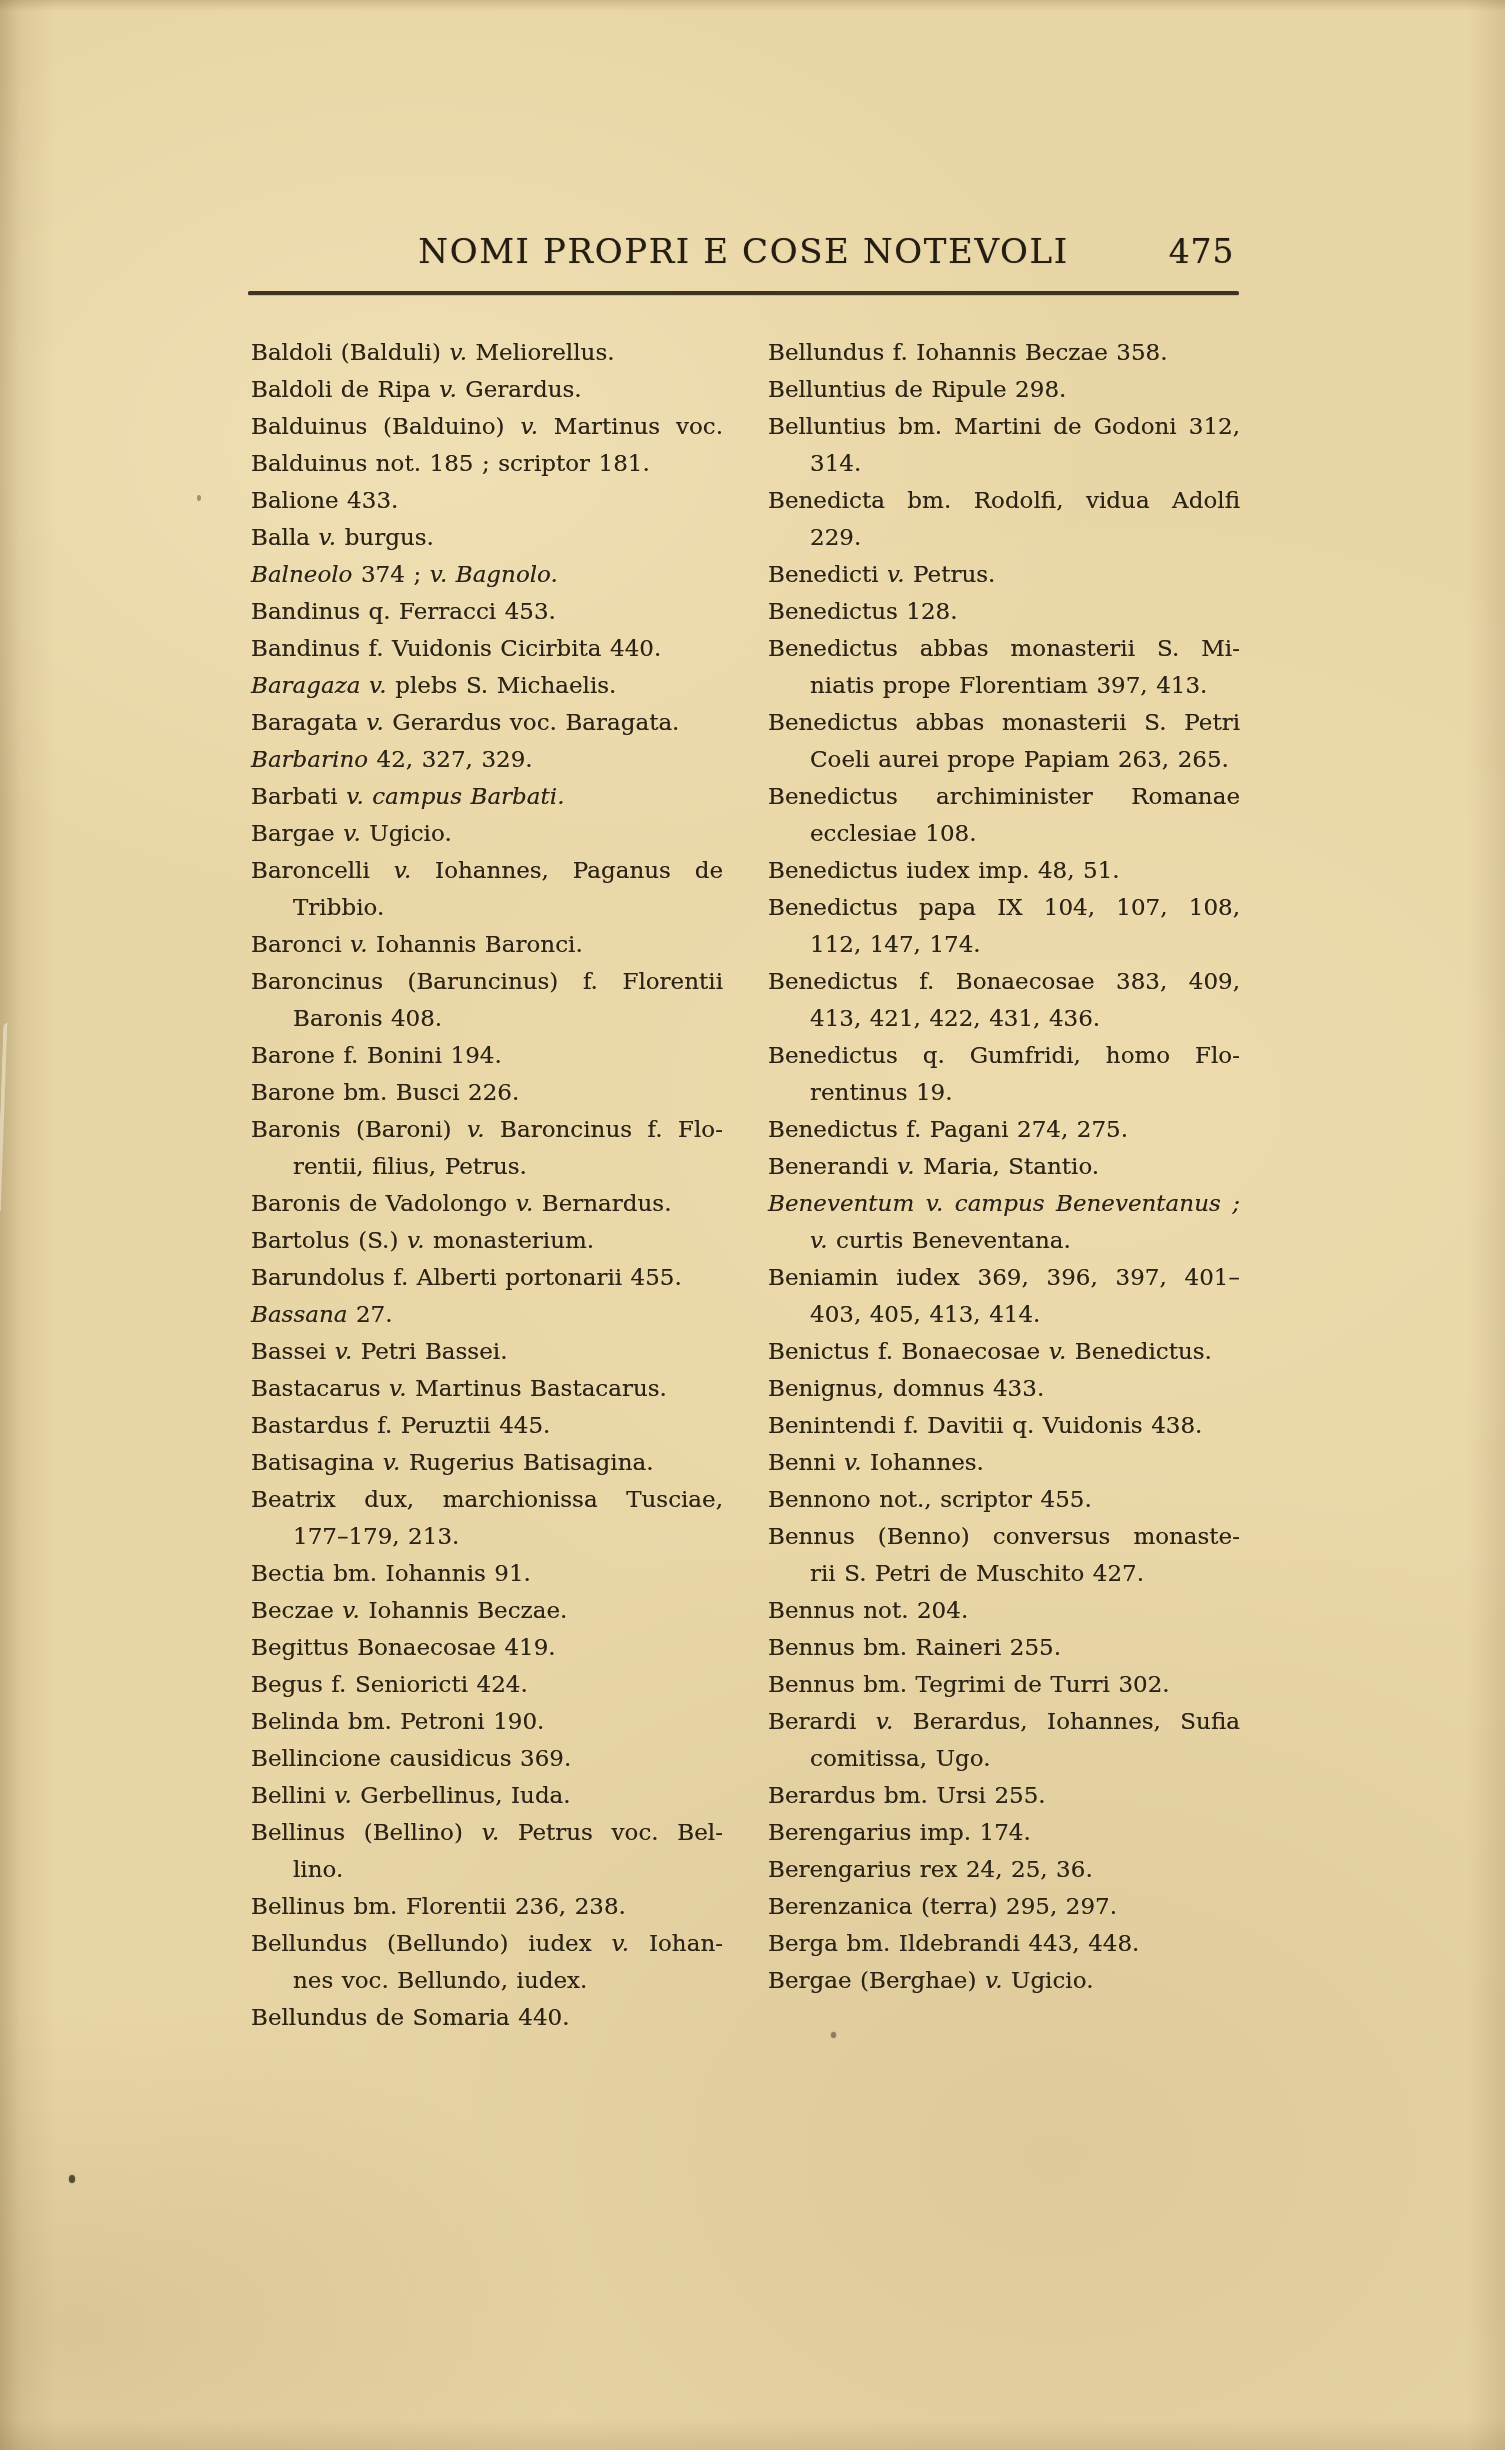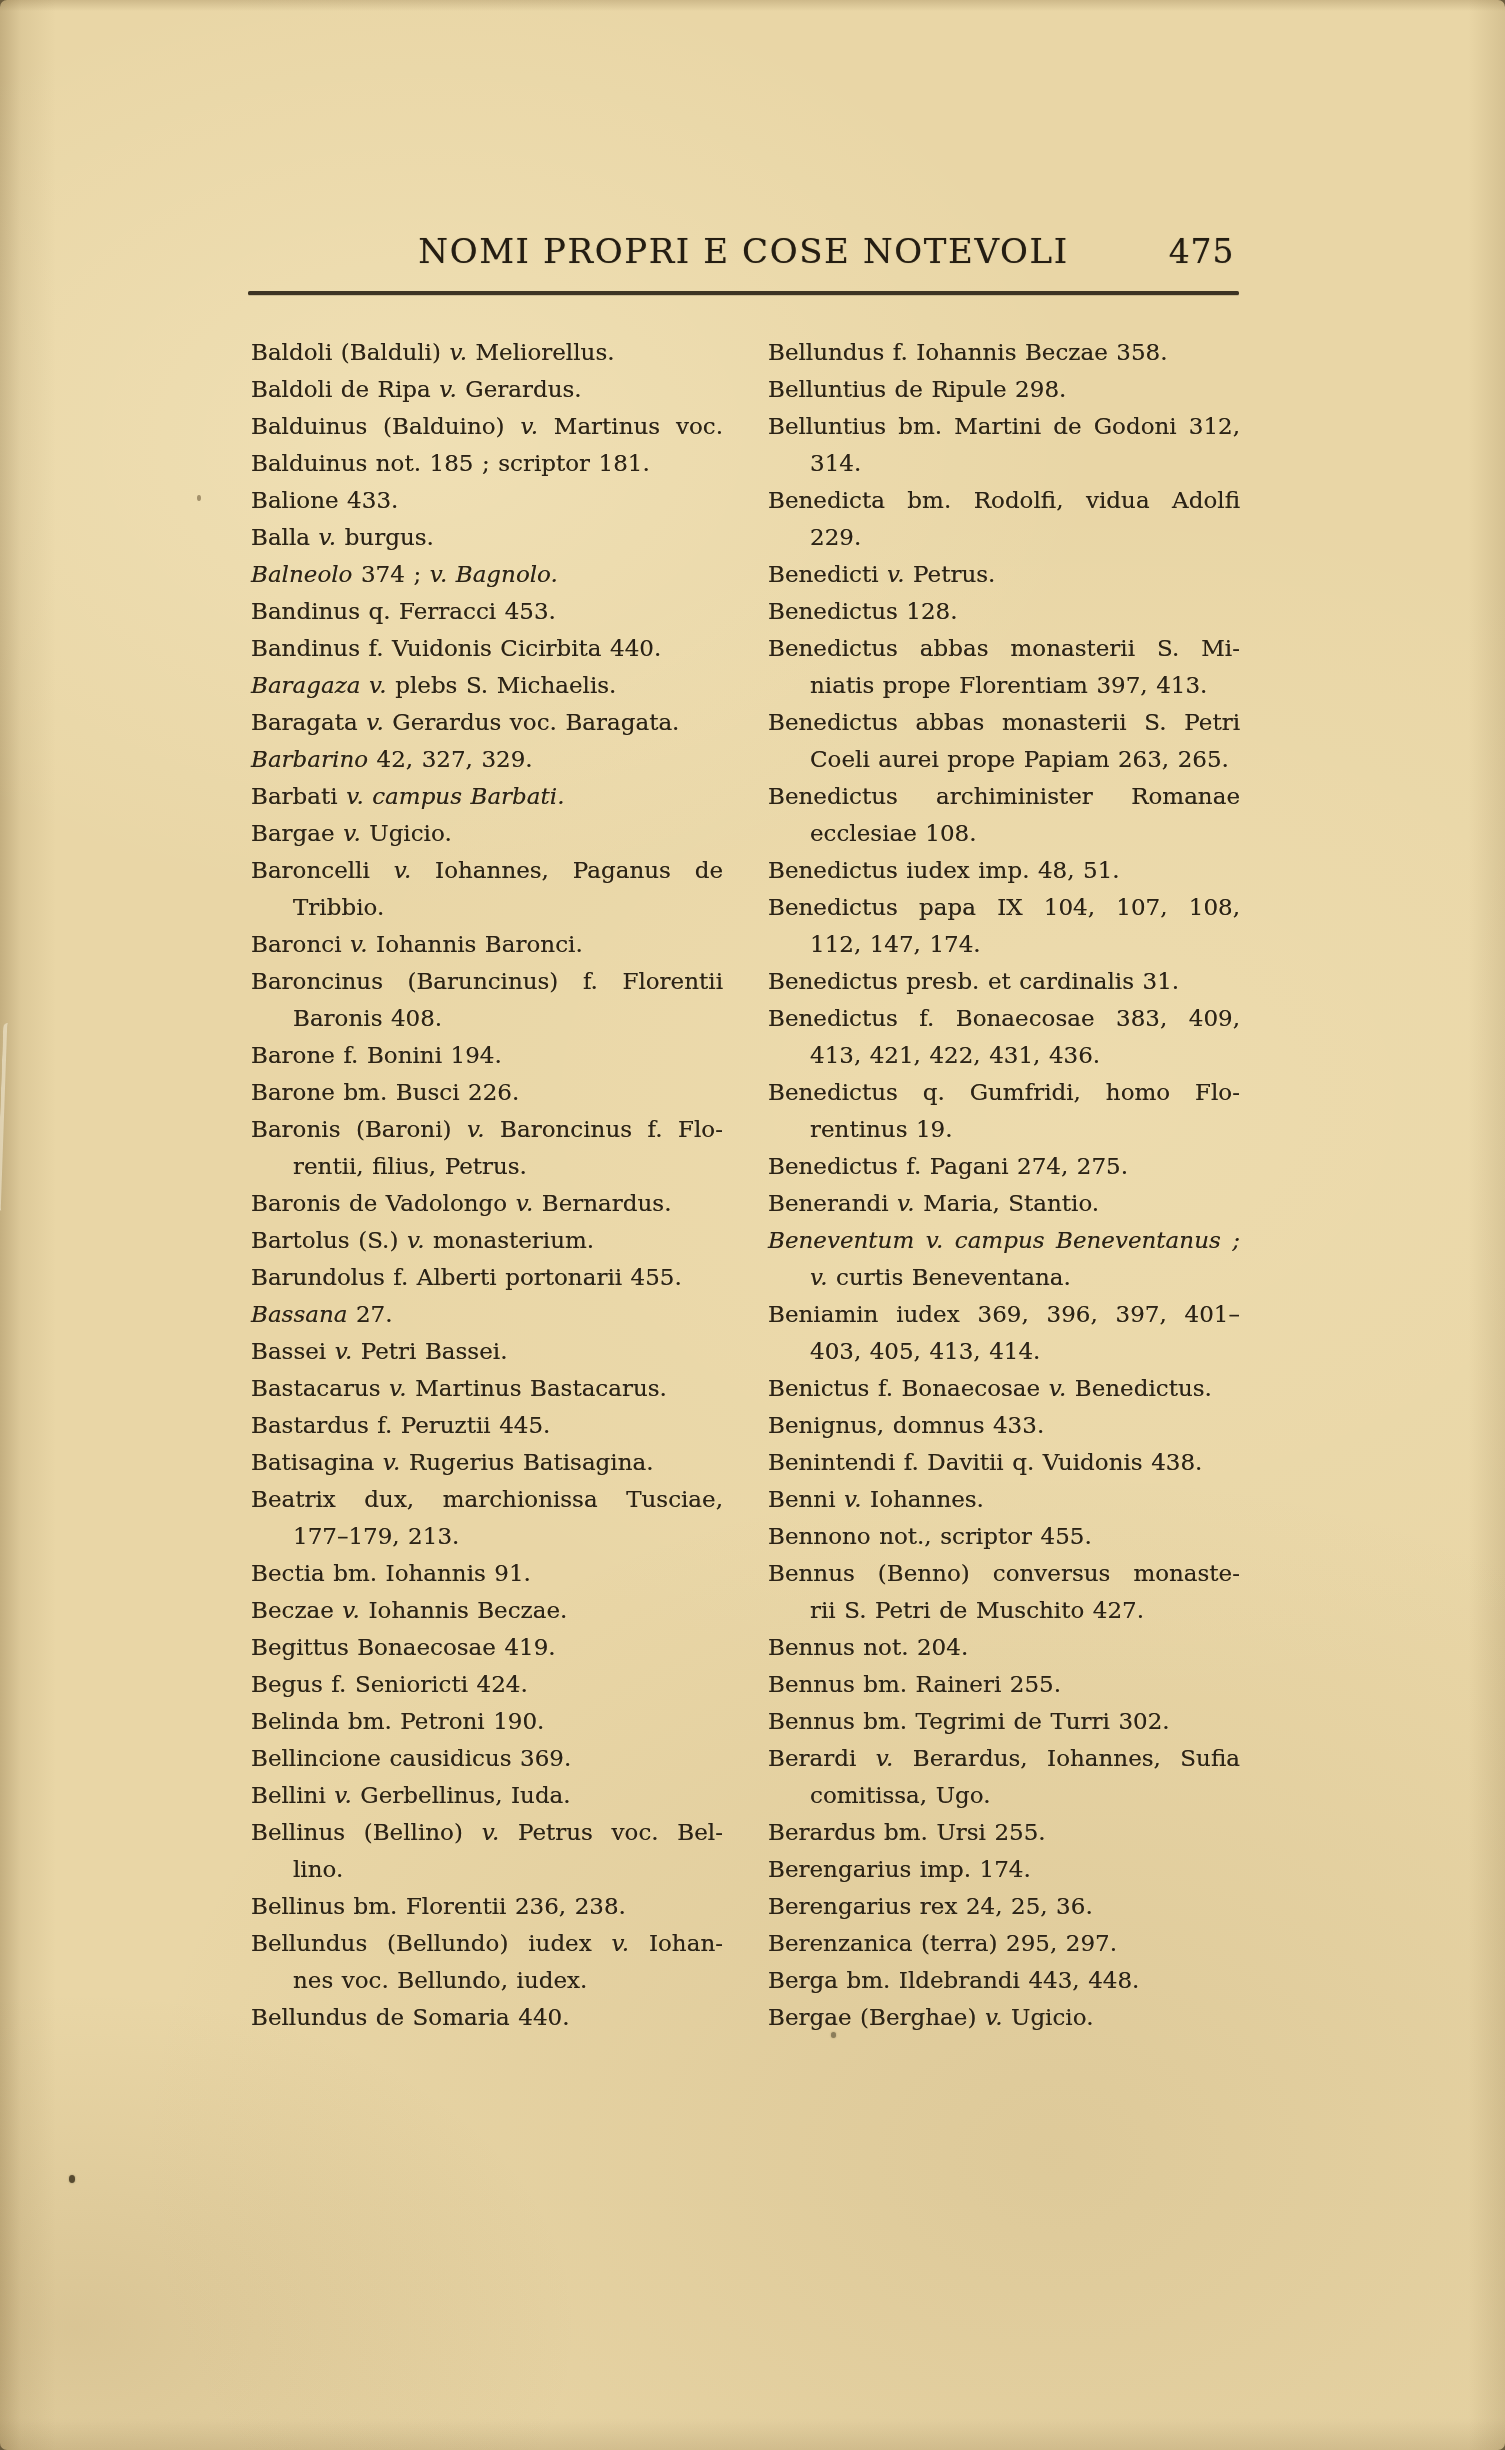--- a/index.html
+++ b/index.html
@@ -12,21 +12,20 @@
       radial-gradient(1041px 721px at 28% 18%, rgba(255,246,214,0.30), transparent 65%),
       radial-gradient(1201px 881px at 72% 45%, rgba(255,244,210,0.18), transparent 70%),
       radial-gradient(1281px 961px at 70% 88%, rgba(122,92,44,0.10), transparent 72%),
       radial-gradient(721px 480px at 5% 95%, rgba(122,92,44,0.14), transparent 70%),
       linear-gradient(90deg, rgba(110,84,40,0.30), rgba(110,84,40,0.10) 21px, rgba(110,84,40,0.0) 56px),
       linear-gradient(270deg, rgba(110,84,40,0.16), rgba(110,84,40,0.0) 37px),
       linear-gradient(180deg, rgba(110,84,40,0.22), rgba(110,84,40,0.0) 11.2px),
       linear-gradient(0deg, rgba(110,84,40,0.16), rgba(110,84,40,0.0) 32px);
     font-family:"DejaVu Serif","Liberation Serif",serif;
     color:#2b2316;
-    border-radius:7px;
   }
   .header{
     position:absolute; left:248px; top:231px; width:991px; height:48px;
   }
   .title{
     position:absolute; left:0; right:0; text-align:center;
     font-size:34px; letter-spacing:1.6px; white-space:nowrap;
     color:#241d12;
     text-shadow:0 0 0.8px rgba(36,29,18,0.55);
   }
@@ -237,23 +236,20 @@
         <div class="line cont"><span class="rm">ecclesiae 108.</span></div>
       </div>
       <div class="entry">
         <div class="line"><span class="rm">Benedictus iudex imp. 48, 51.</span></div>
       </div>
       <div class="entry">
         <div class="line jfull"><span class="rm">Benedictus papa IX 104, 107, 108,</span></div>
         <div class="line cont"><span class="rm">112, 147, 174.</span></div>
       </div>
       <div class="entry">
-        <div class="line"><span class="rm">Benedictus presb. et cardinalis 31.</span></div>
-      </div>
-      <div class="entry">
         <div class="line jfull"><span class="rm">Benedictus f. Bonaecosae 383, 409,</span></div>
         <div class="line cont"><span class="rm">413, 421, 422, 431, 436.</span></div>
       </div>
       <div class="entry">
         <div class="line jfull"><span class="rm">Benedictus q. Gumfridi, homo Flo-</span></div>
         <div class="line cont"><span class="rm">rentinus 19.</span></div>
       </div>
       <div class="entry">
         <div class="line"><span class="rm">Benedictus f. Pagani 274, 275.</span></div>
       </div>

